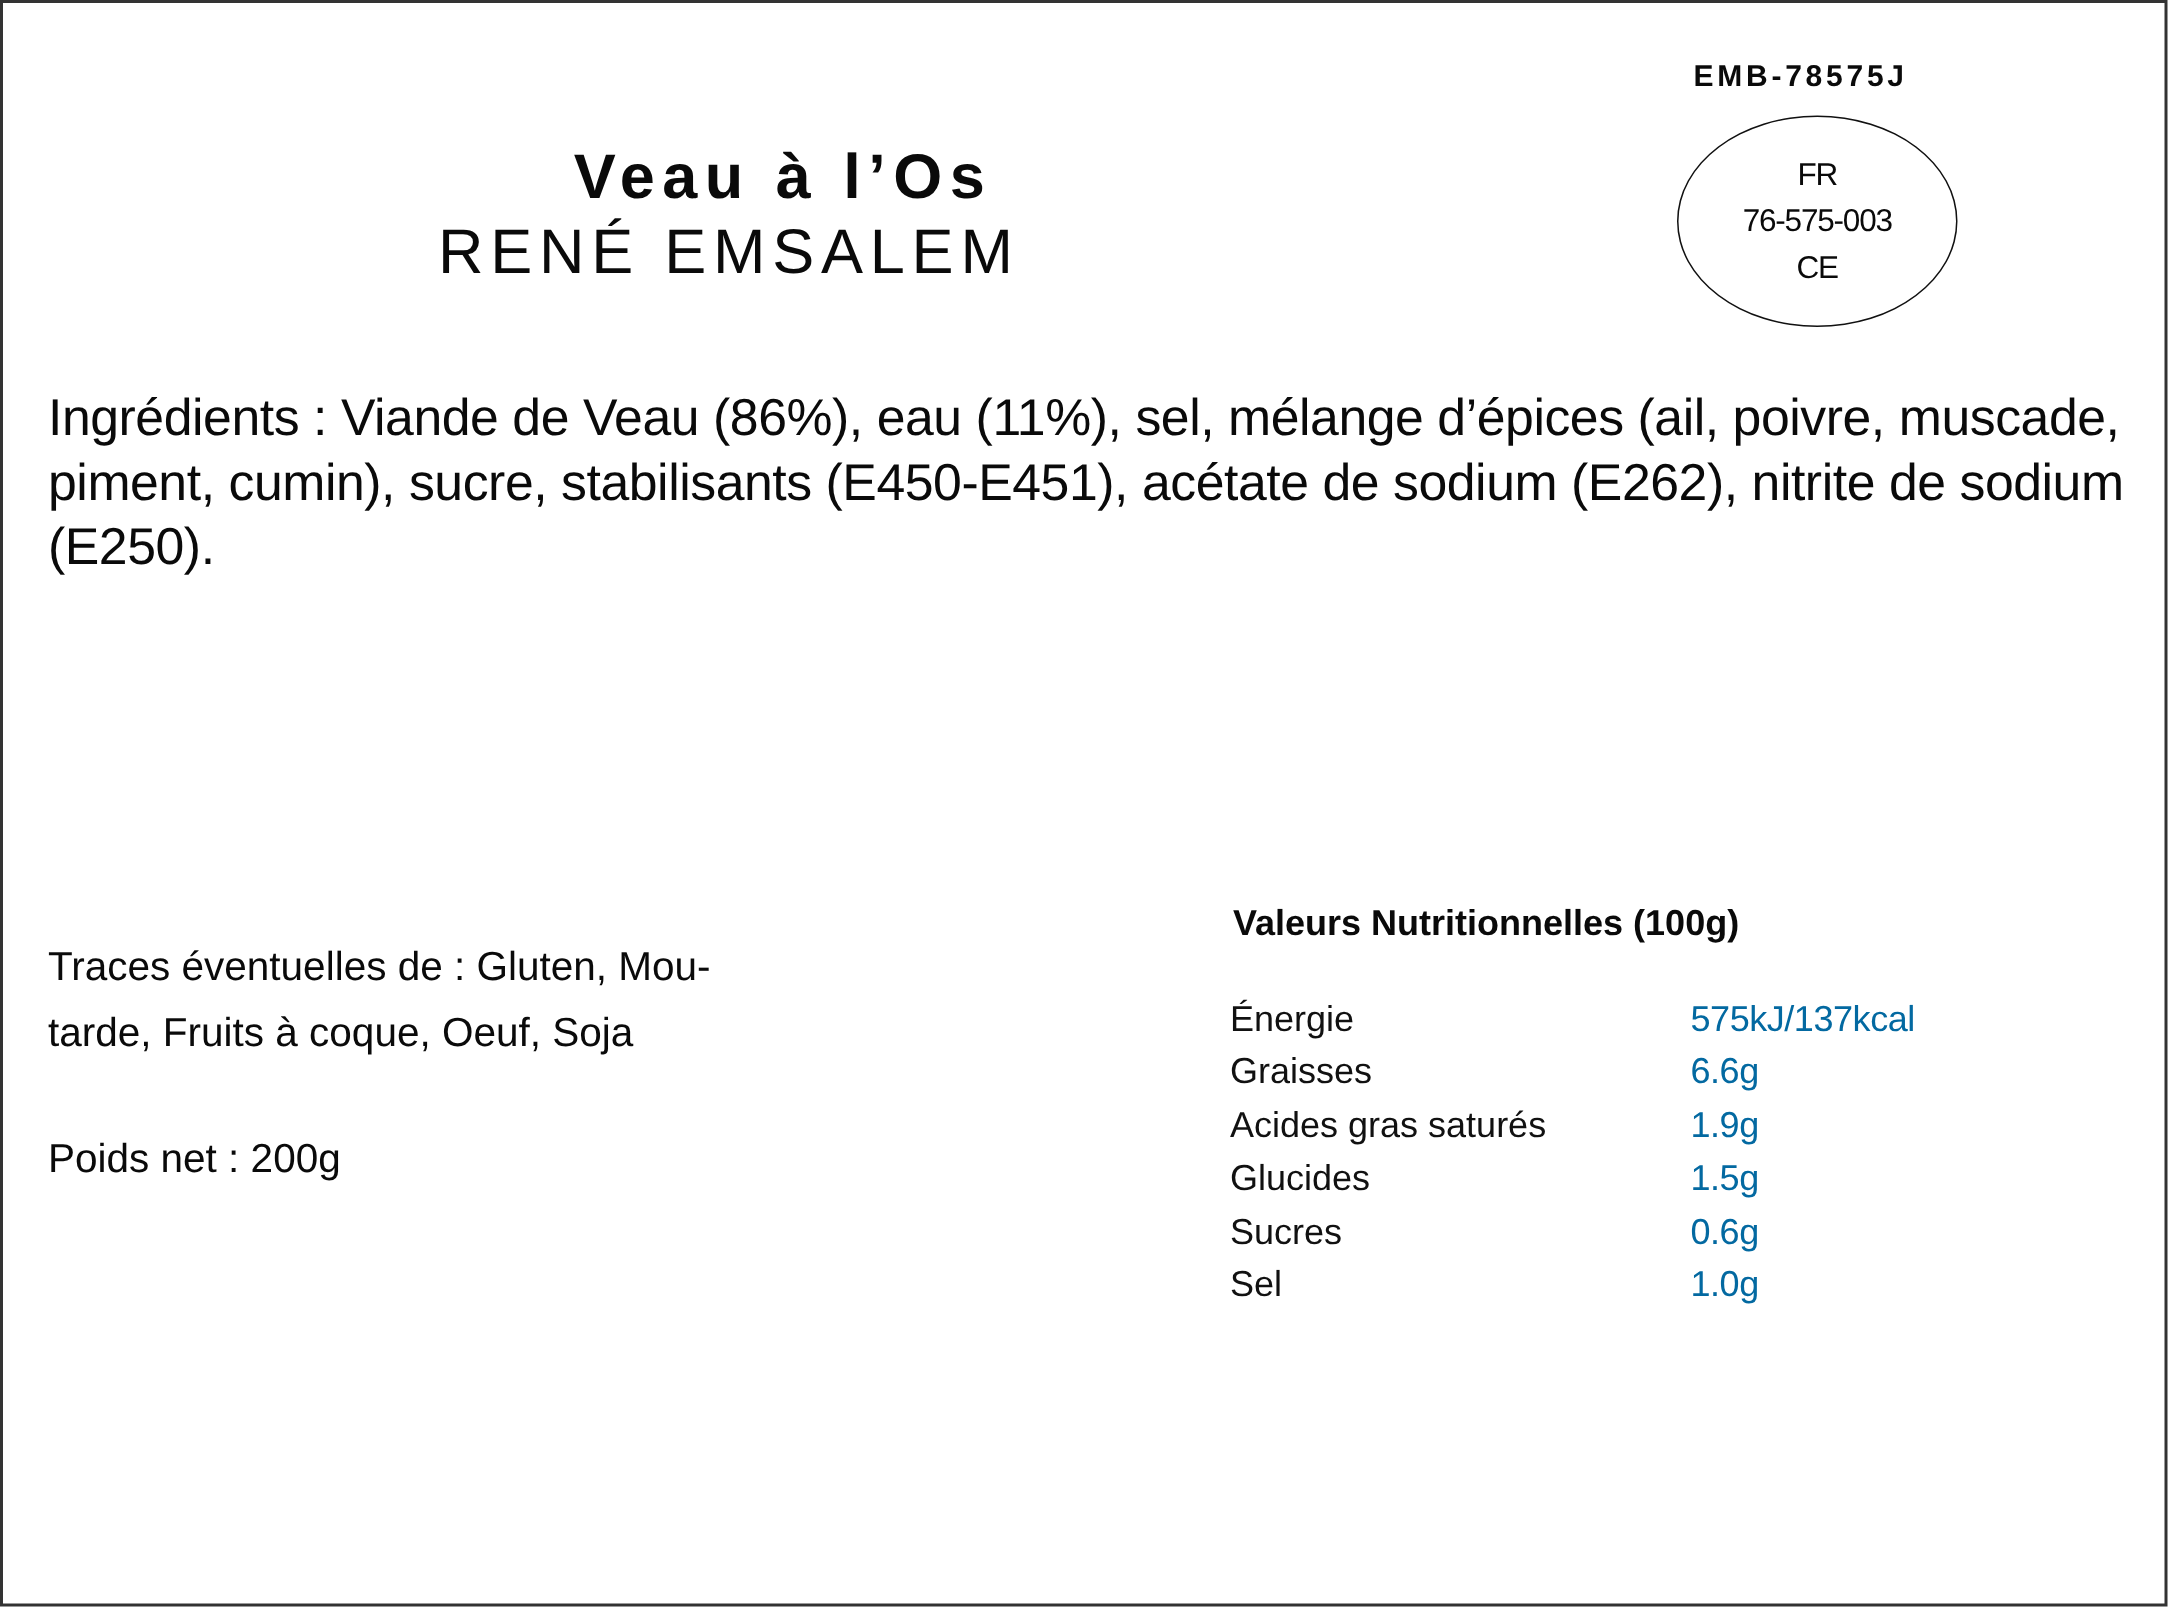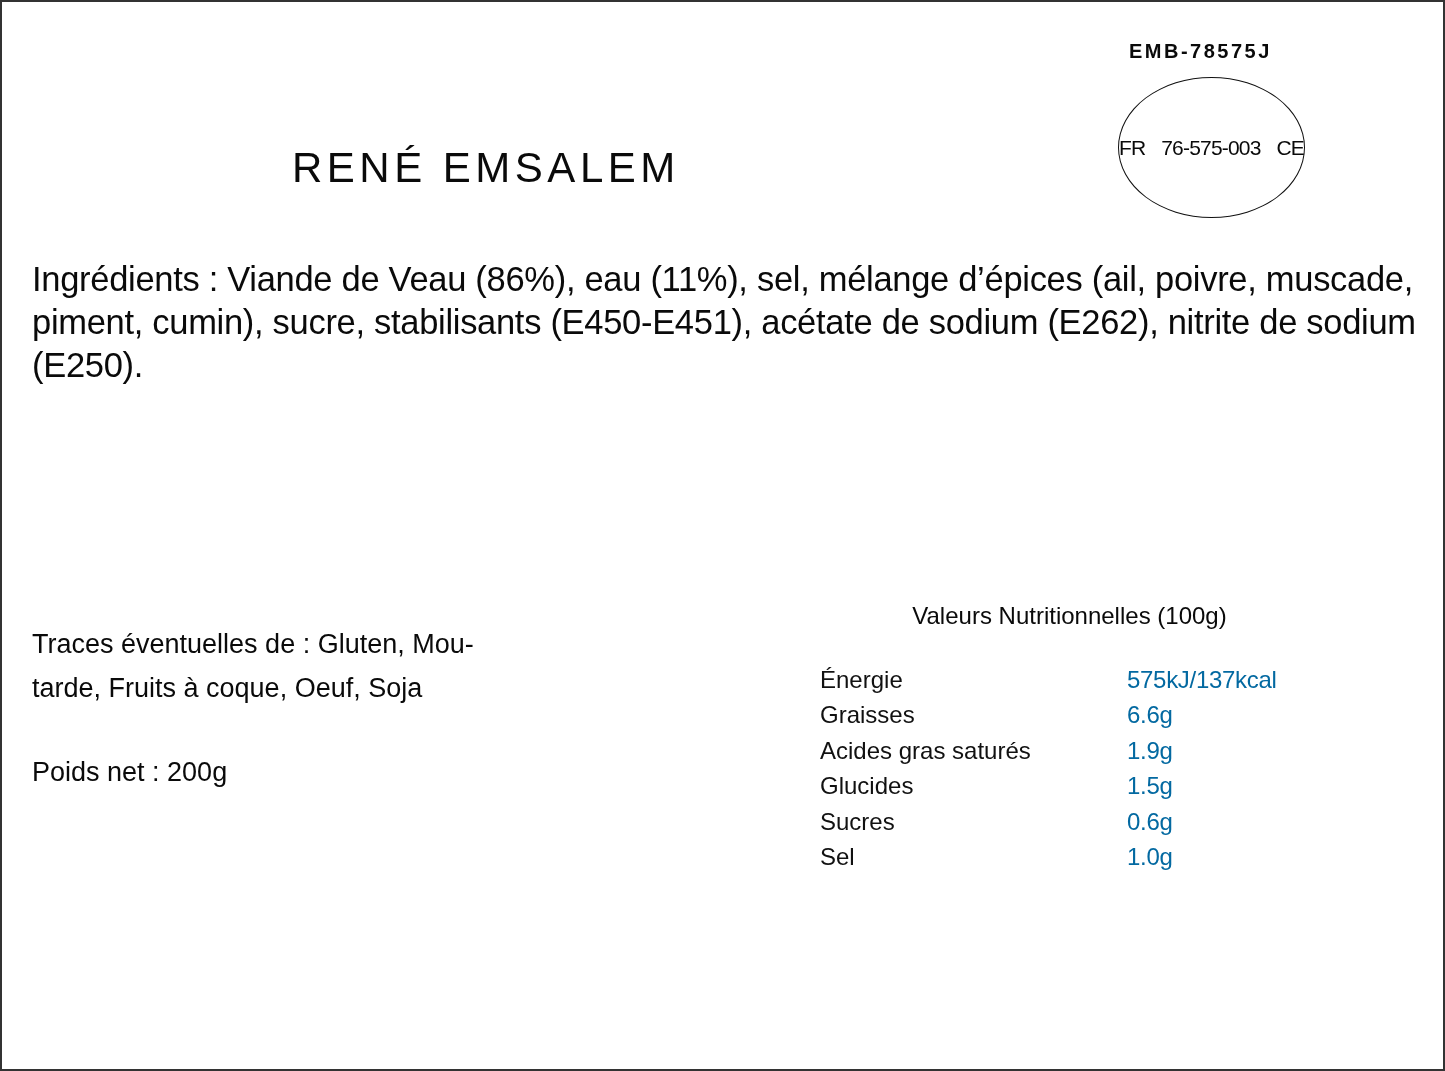--- a/index.html
+++ b/index.html
@@ -36,22 +36,23 @@
     }
     .health-mark {
       left: 1116px;
       top: 75px;
       width: 187px;
       height: 141px;
       border: 1.5px solid #111111;
       border-radius: 50%;
       box-sizing: border-box;
       display: flex;
+      flex-direction: column;
       align-items: center;
-      justify-content: space-between;
+      justify-content: center;
       font-size: 21px;
       line-height: 31px;
       letter-spacing: -0.8px;
     }
     .health-mark span { display: block; }
 
     .title {
       left: 290px;
       top: 92px;
       width: 460px;
@@ -93,23 +94,22 @@
       top: 750px;
       font-size: 27px;
       line-height: 40px;
       white-space: nowrap;
     }
 
     .nutrition-title {
       left: 820px;
       top: 596px;
       width: 495px;
-      text-align: center;
       font-size: 24px;
-      font-weight: normal;
+      font-weight: bold;
       line-height: 36px;
       white-space: nowrap;
     }
     .nutrition-table {
       left: 818px;
       top: 660px;
       border-collapse: collapse;
       font-size: 24px;
     }
     .nutrition-table td {
@@ -144,20 +144,21 @@
 <div class="label-frame">
 
   <div class="abs emb-code">EMB-78575J</div>
 
   <div class="abs health-mark">
     <span>FR</span>
     <span>76-575-003</span>
     <span>CE</span>
   </div>
 
+  <div class="abs title">Veau à l’Os</div>
   <div class="abs brand">RENÉ EMSALEM</div>
 
   <div class="abs ingredients">Ingrédients : Viande de Veau (86%), eau (11%), sel, mélange d’épices (ail, poivre, muscade, piment, cumin), sucre, stabilisants (E450-E451), acétate de sodium (E262), nitrite de sodium (E250).</div>
 
   <div class="abs traces">
     <div>Traces éventuelles de : Gluten, Mou-</div>
     <div>tarde, Fruits à coque, Oeuf, Soja</div>
   </div>
 
   <div class="abs net-weight">Poids net : 200g</div>

